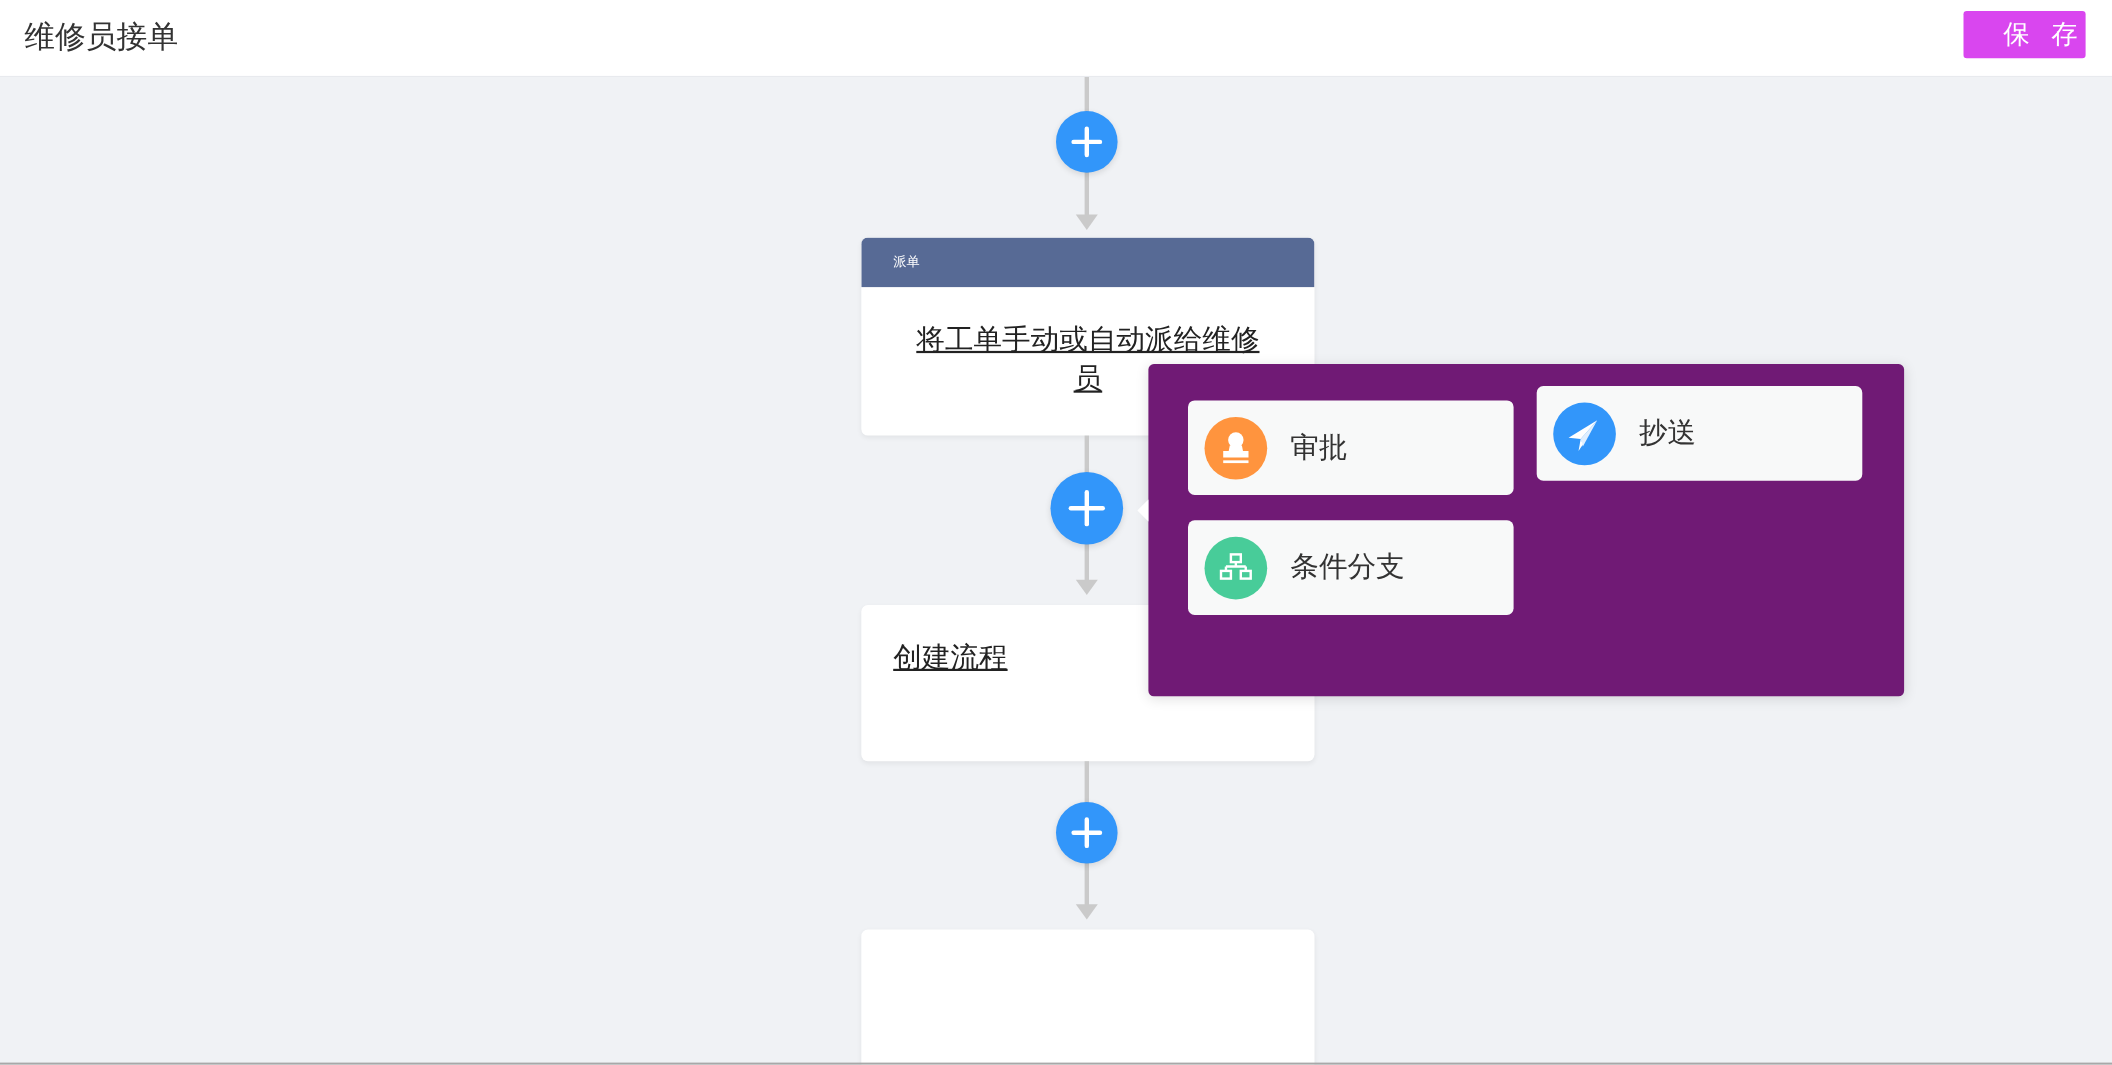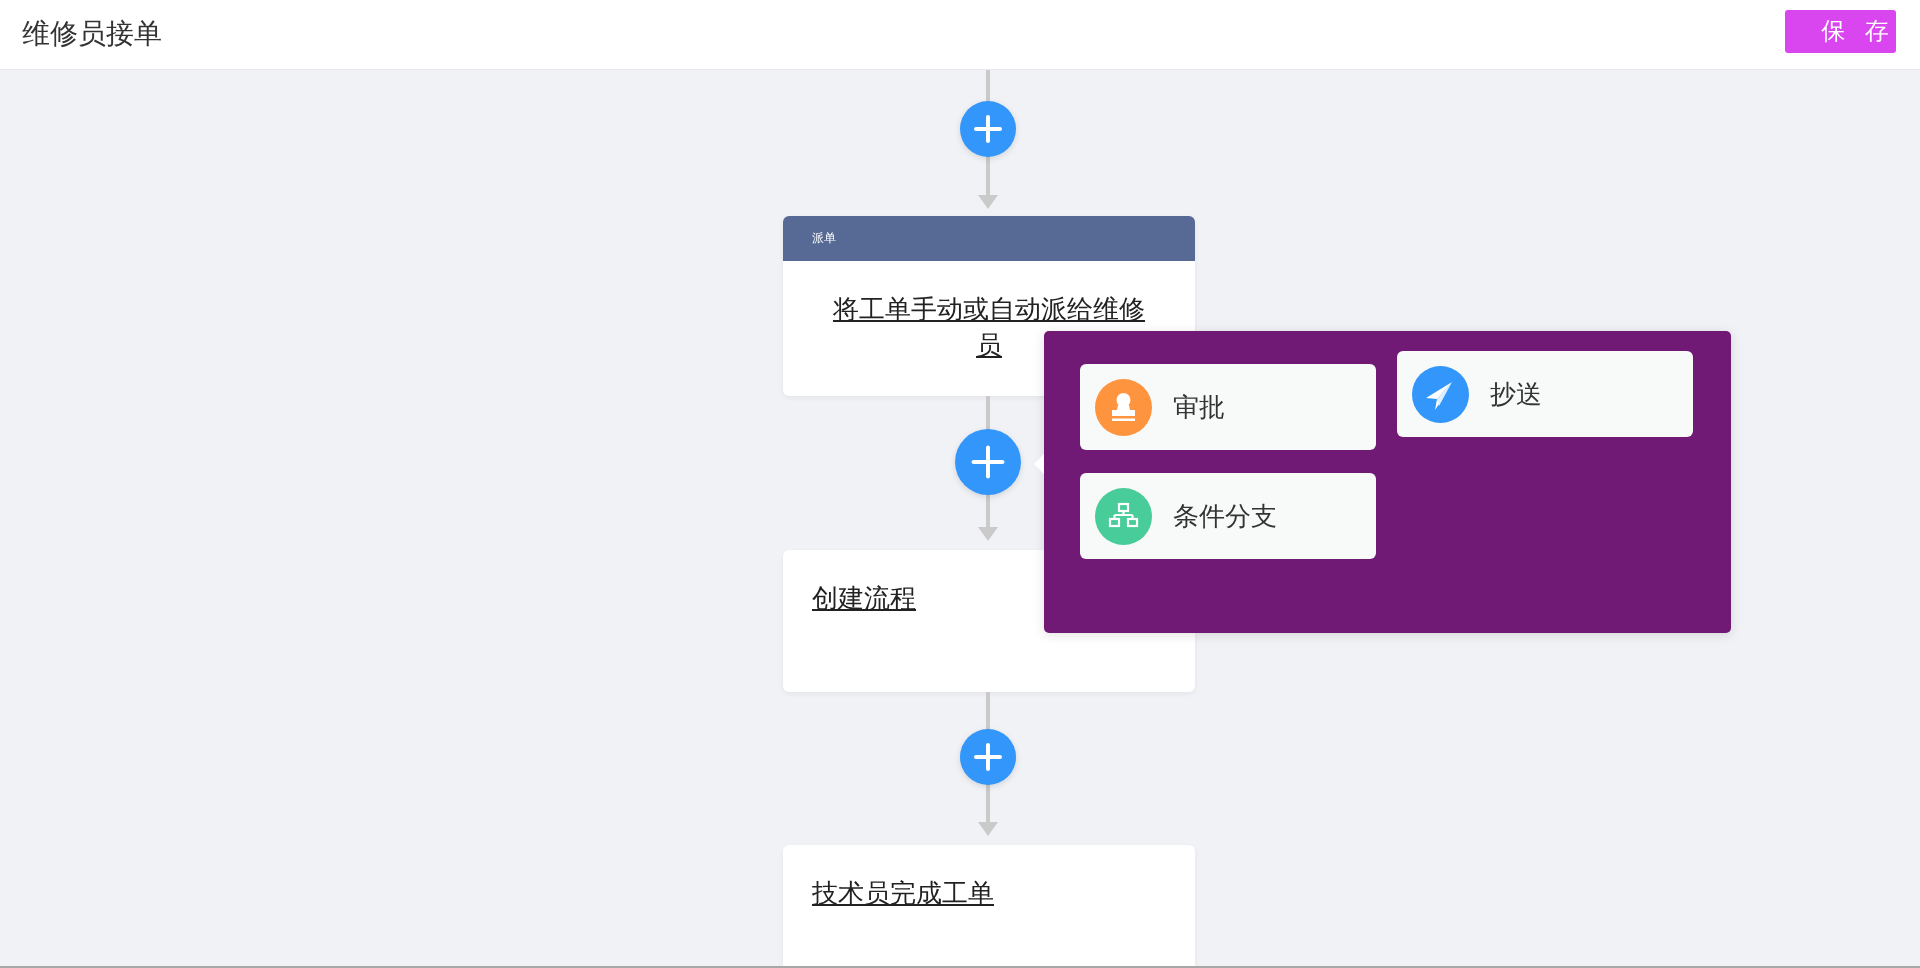--- a/index.html
+++ b/index.html
@@ -113,21 +113,20 @@
 
   <div class="card" style="top:550px; height:142px;">
     <div class="card-body left">创建流程</div>
   </div>
 
   <div class="line" style="top:692px; height:140px;"></div>
   <div class="plus-btn" style="left:960px; top:729px; width:56px; height:56px;"></div>
   <div class="arrow" style="top:822px;"></div>
 
   <div class="card" style="top:845px; height:140px;">
-    <div class="card-body left">技术员完成工单</div>
   </div>
 </div>
 
 <div class="popup">
   <div class="popup-arrow"></div>
 
   <div class="menu-item" style="left:36px; top:33px;">
     <div class="menu-icon" style="background:#ff943e;">
       <svg width="57" height="57" viewBox="0 0 57 57">
         <circle cx="28.5" cy="21" r="7" fill="#fff"></circle>

